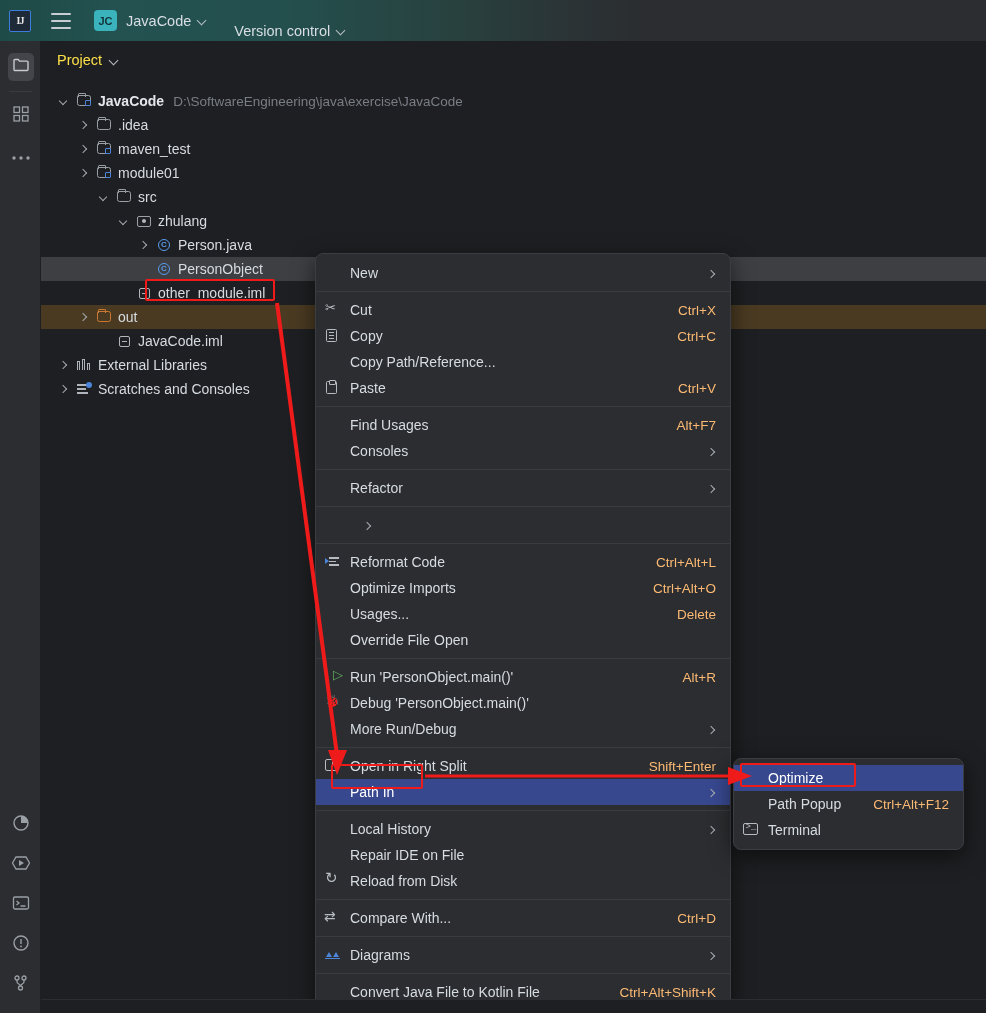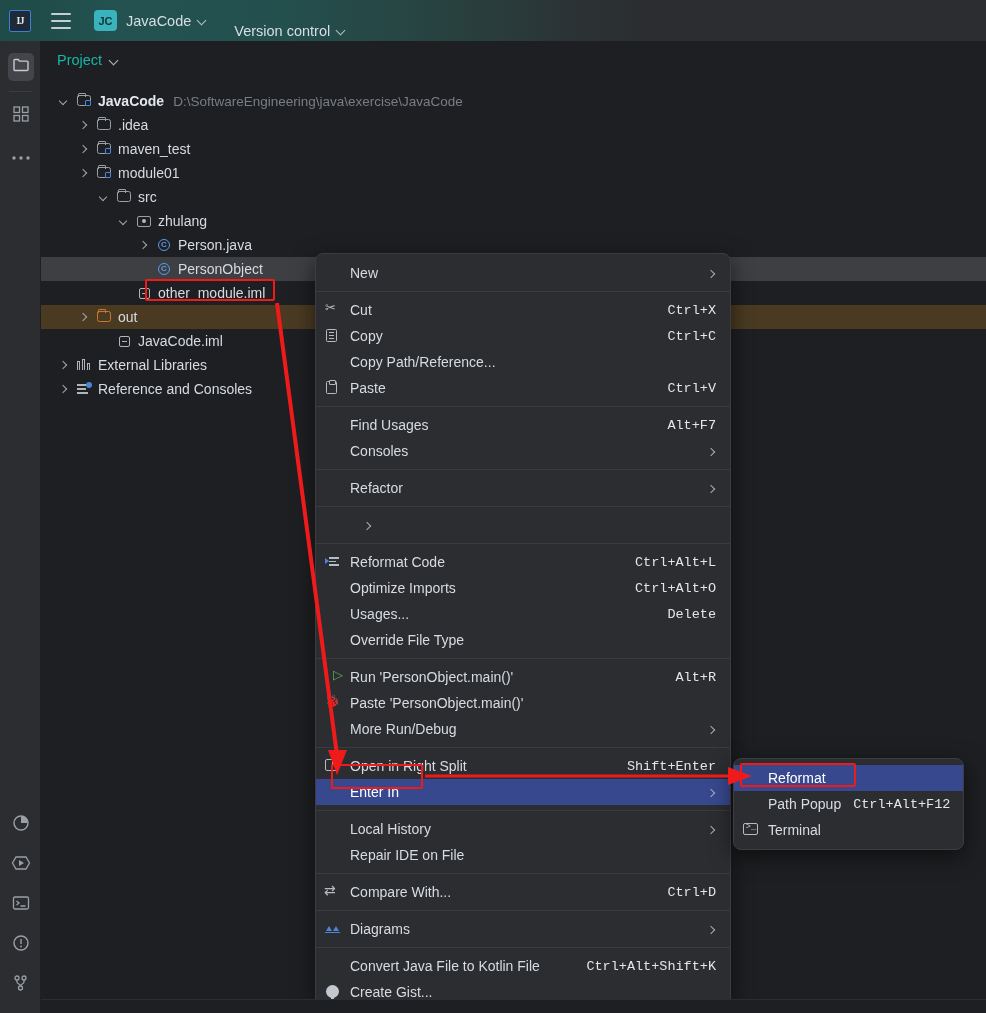--- a/index.html
+++ b/index.html
@@ -55,21 +55,21 @@
   .rail-btn.active .box { background:#43454a; border-radius:5px; padding:4px; }
   .rail-sep { width:23px; height:1px; background:#393b40; margin:4px auto; }
   .rail-bottom { position:absolute; left:0; bottom:8px; width:41px; }
 
   
   .panel {
     position:absolute; left:41px; top:41px; width:945px; height:972px;
     background:#1e1f22;
   }
   .panel-title {
-    position:absolute; left:16px; top:11px; color:#14b8a6; font-size:14.5px;
+    position:absolute; left:16px; top:11px; color:#fde047; font-size:14.5px;
     display:flex; align-items:center; gap:8px; cursor:pointer;
   }
   .tree { position:absolute; left:0; top:48px; width:945px; }
   .row {
     position:relative; height:24px; display:flex; align-items:center;
     font-size:14px; color:#d6dbe1; white-space:nowrap; cursor:pointer;
   }
   .row.sel { background:#3d3f42; }
   .row.out { background:#4a3a22; }
   .arrow { width:13px; height:13px; position:relative; flex:0 0 13px; }
@@ -123,21 +123,21 @@
     background:#2b2d30; border:1px solid #3a3d42; border-radius:8px;
     padding:6px 0 0 0; box-shadow: 0 6px 22px rgba(0,0,0,.55);
     overflow:hidden;
   }
   .mi {
     position:relative; height:26px; display:flex; align-items:center;
     font-size:14px; color:#d7dce2; padding:0 14px 0 0; cursor:pointer;
   }
   .mi .mic { flex:0 0 34px; width:34px; height:20px; position:relative; }
   .mi .mtxt { flex:1 1 auto; white-space:nowrap; }
-  .mi .msc { color:#e5e5e5; font-size:13.5px; margin-left:12px;font-family:Liberation Mono, monospace; }
+  .mi .msc { color:#fdba74; font-size:13.5px; margin-left:12px; }
   .mi .sub { width:12px; margin-left:10px; position:relative; }
   .mi .sub::after { content:""; position:absolute; right:2px; top:-2px; width:5px; height:5px;
      border-right:1.4px solid #a9aeb4; border-bottom:1.4px solid #a9aeb4; transform:rotate(-45deg); }
   .mi.hl { background:#38488f; color:#ffffff; }
   .msep { height:1px; background:#393b40; margin:5px 0; }
 
   
   .submenu {
     position:absolute; left:733px; top:758px; width:231px;
     background:#2b2d30; border:1px solid #3a3d42; border-radius:8px;
@@ -415,21 +415,21 @@
           <span class="arrow r"></span>
           <span style="display:inline-block;width:6px"></span>
           <span class="ic">
             <span class="scr">
               <i style="top:0;width:13px;"></i>
               <i style="top:4px;width:9px;"></i>
               <i style="top:8px;width:11px;"></i>
               <span class="scrdot"></span>
             </span>
           </span>
-          <span class="">Reference and Consoles</span>
+          <span class="">Scratches and Consoles</span>
         </div>
       </div>
   </div>
 
   <div class="ctxmenu" id="ctxmenu">
       <div class="mi">
         <span class="mic"></span>
         <span class="mtxt">New</span>
         <span class="sub"></span>
       </div>
@@ -497,61 +497,65 @@
         <span class="mtxt">Optimize Imports</span>
         <span class="msc">Ctrl+Alt+O</span>
       </div>
       <div class="mi">
         <span class="mic"></span>
         <span class="mtxt">Usages...</span>
         <span class="msc">Delete</span>
       </div>
       <div class="mi">
         <span class="mic"></span>
-        <span class="mtxt">Override File Type</span>
+        <span class="mtxt">Override File Open</span>
       </div>
       <div class="msep"></div>
       <div class="mi">
         <span class="mic">
           <span class="i-run"></span>
         </span>
         <span class="mtxt">Run 'PersonObject.main()'</span>
         <span class="msc">Alt+R</span>
       </div>
       <div class="mi">
         <span class="mic"><span class="i-debug"></span></span>
-        <span class="mtxt">Paste 'PersonObject.main()'</span>
+        <span class="mtxt">Debug 'PersonObject.main()'</span>
       </div>
       <div class="mi">
         <span class="mic"></span>
         <span class="mtxt">More Run/Debug</span>
         <span class="sub"></span>
       </div>
       <div class="msep"></div>
       <div class="mi">
         <span class="mic">
           <span class="i-split"></span>
         </span>
         <span class="mtxt">Open in Right Split</span>
         <span class="msc">Shift+Enter</span>
       </div>
       <div class="mi hl">
         <span class="mic"></span>
-        <span class="mtxt">Enter In</span>
+        <span class="mtxt">Path In</span>
         <span class="sub"></span>
       </div>
       <div class="msep"></div>
       <div class="mi">
         <span class="mic"></span>
         <span class="mtxt">Local History</span>
         <span class="sub"></span>
       </div>
       <div class="mi">
         <span class="mic"></span>
         <span class="mtxt">Repair IDE on File</span>
+      </div>
+      <div class="mi">
+        <span class="mic"><span class="i-reload"></span></span>
+        <span class="mtxt">Reload from Disk</span>
       </div>
       <div class="msep"></div>
       <div class="mi">
         <span class="mic"><span class="i-compare"></span></span>
         <span class="mtxt">Compare With...</span>
         <span class="msc">Ctrl+D</span>
       </div>
       <div class="msep"></div>
       <div class="mi">
         <span class="mic">
@@ -573,21 +577,21 @@
         <span class="mic">
           <span class="i-gist"></span>
         </span>
         <span class="mtxt">Create Gist...</span>
       </div>
     </div>
 
   <div class="submenu" id="submenu">
       <div class="mi hl">
         <span class="mic"></span>
-        <span class="mtxt">Reformat</span>
+        <span class="mtxt">Optimize</span>
       </div>
       <div class="mi">
         <span class="mic"></span>
         <span class="mtxt">Path Popup</span>
         <span class="msc">Ctrl+Alt+F12</span>
       </div>
       <div class="mi">
         <span class="mic">
           <span class="i-term"></span>
         </span>

